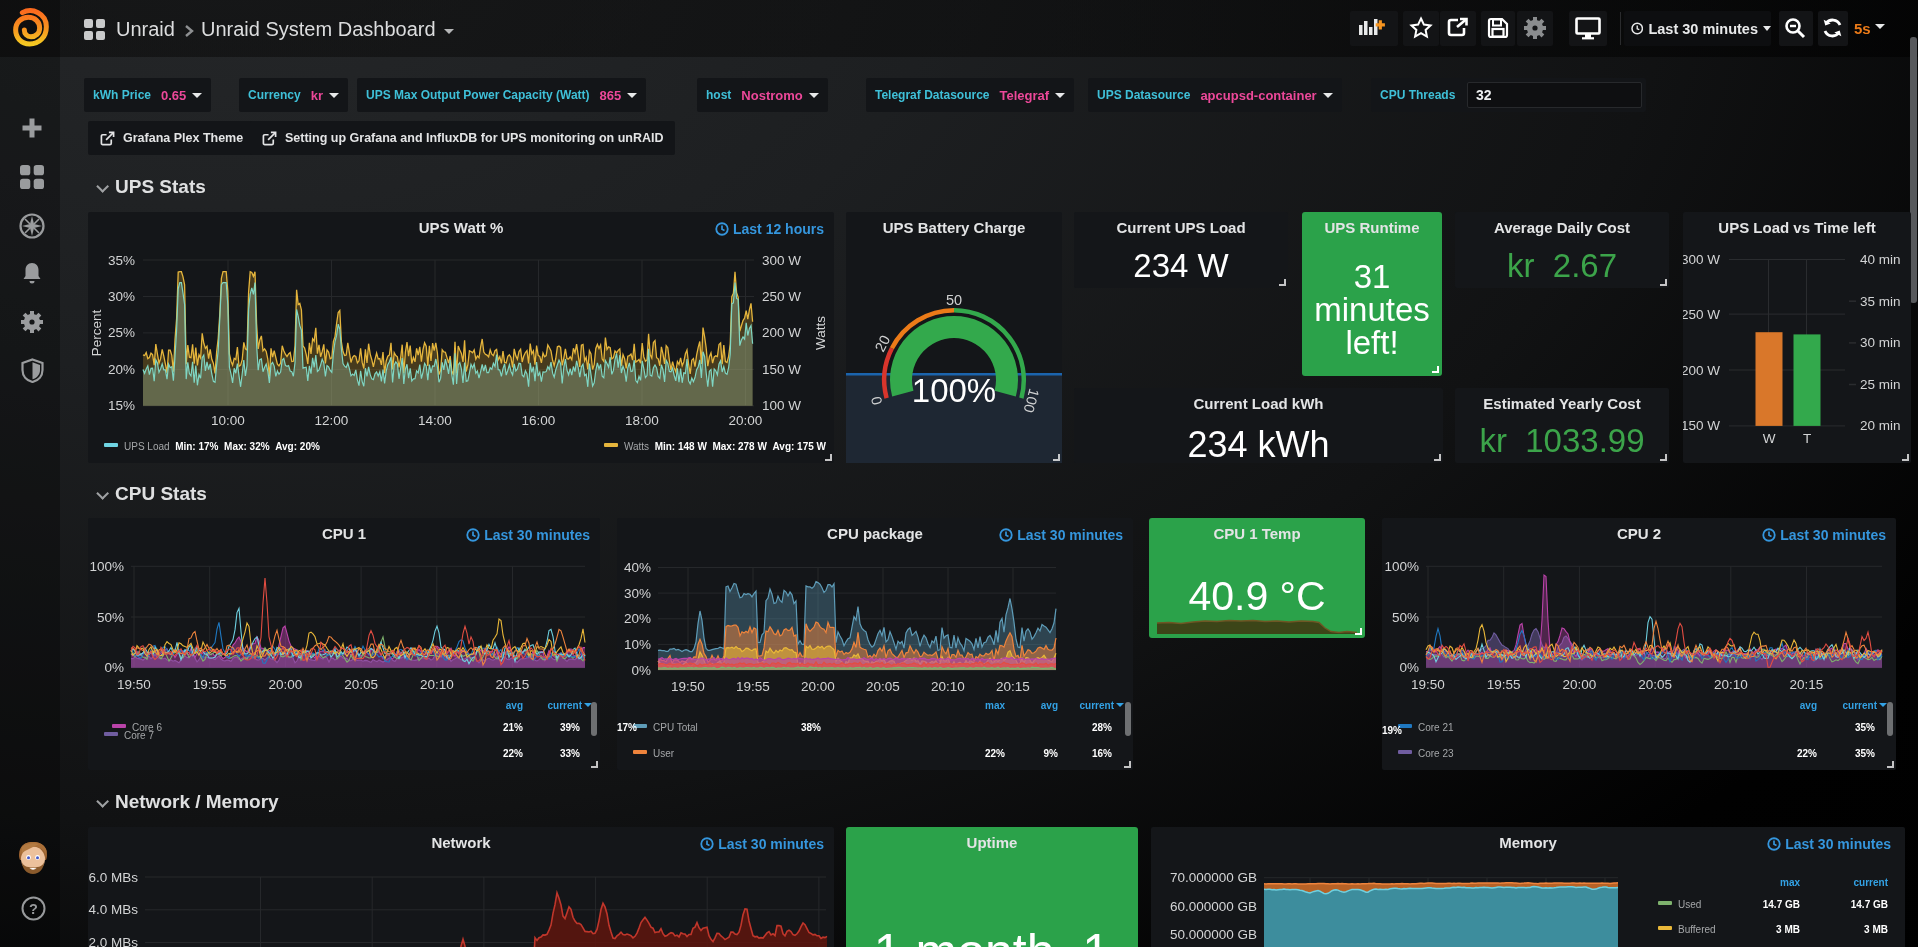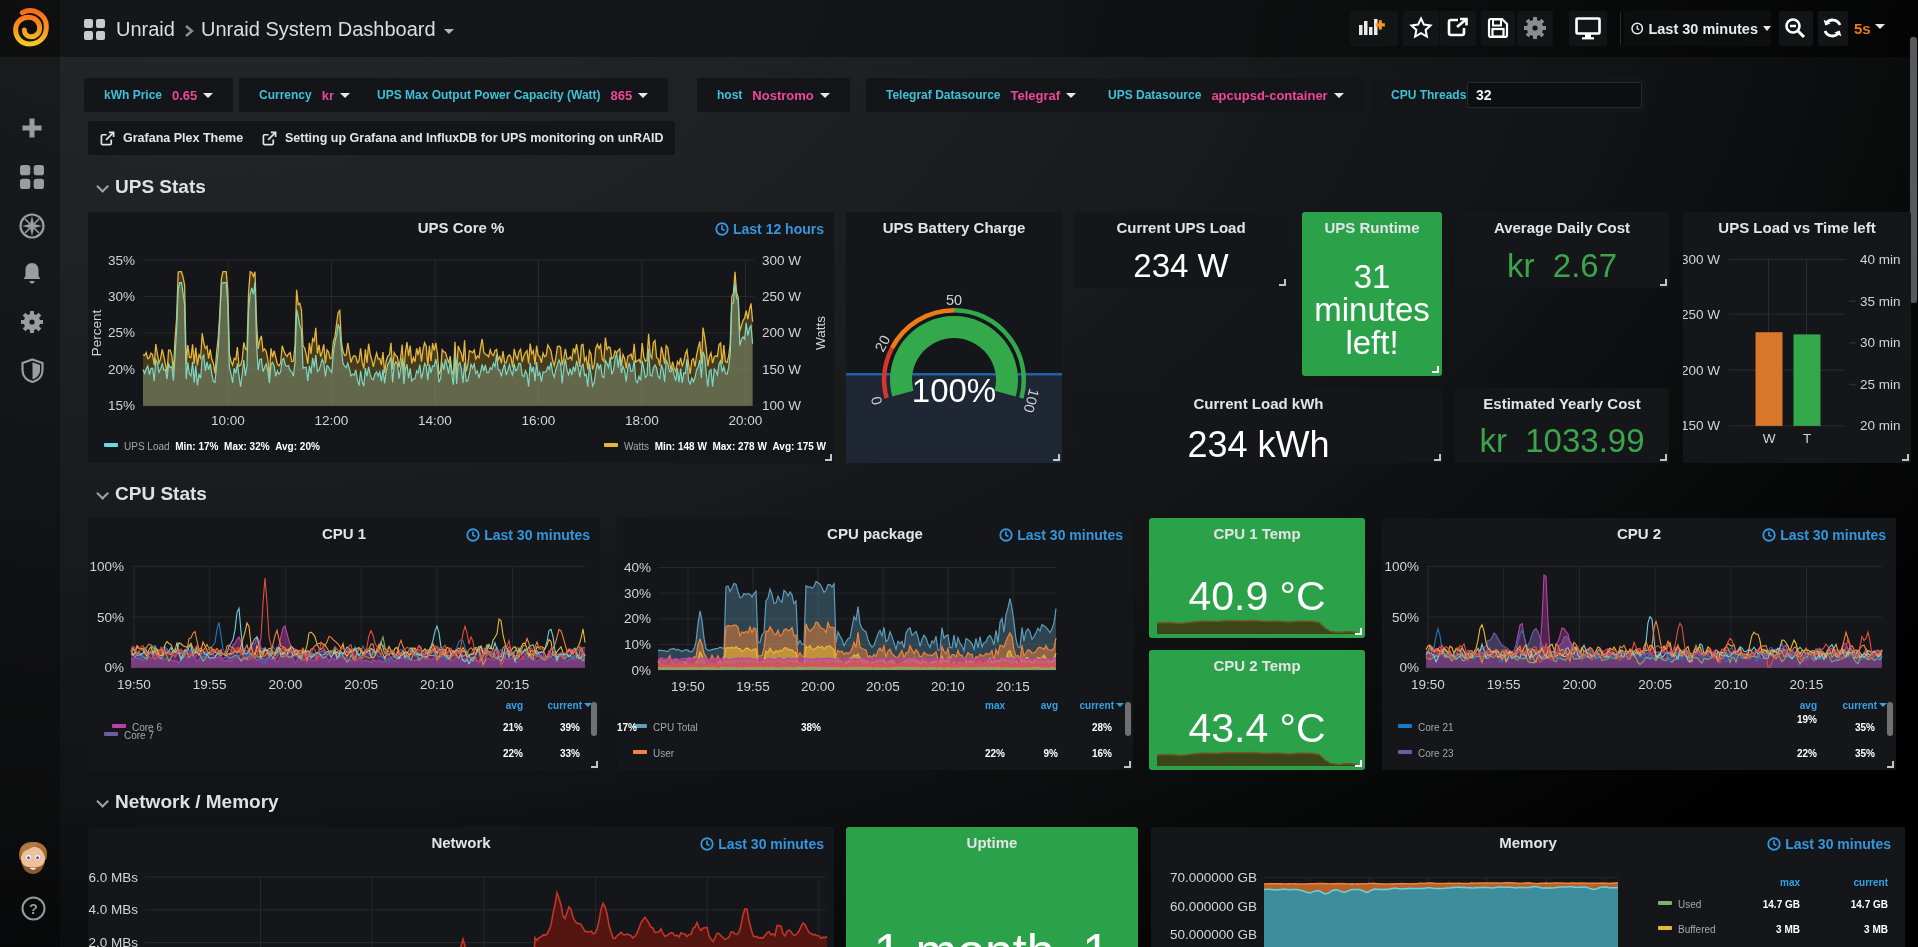--- a/index.html
+++ b/index.html
@@ -16,21 +16,21 @@
 .gpanel{position:absolute;background:#2ba24a;border-radius:3px}
 .gpanel:after{content:"";position:absolute;right:3px;bottom:3px;width:5px;height:5px;
 border-right:2px solid #fff;border-bottom:2px solid #fff}
 .ptitle{position:absolute;top:7px;left:0;width:100%;text-align:center;font-size:15px;font-weight:700;color:#e3e4e5;letter-spacing:0}
 .timer{position:absolute;top:9px;font-size:14px;font-weight:700;color:#3596dd;white-space:nowrap}
 .timer svg{vertical-align:-2px;margin-right:4px}
 .statv{position:absolute;left:0;width:100%;text-align:center;font-weight:500;color:#fff}
 .vlabel{color:#3fc0d8;font-weight:700;font-size:12px}
 .vval{color:#ec4899;font-weight:700;font-size:13px}
 .vgap{display:inline-block;width:10px}
-.vbox{position:absolute;height:34px;top:78px;background:#131518;border-radius:2px;display:flex;align-items:center;padding:0 20px;white-space:nowrap}
+.vbox{position:absolute;height:34px;top:78px;background:#131518;border-radius:2px;display:flex;align-items:center;padding:0 9px;white-space:nowrap}
 .caret{display:inline-block;width:0;height:0;border-left:5px solid transparent;border-right:5px solid transparent;border-top:5px solid #e8e9ea;margin-left:6px}
 .lbox{position:absolute;top:121px;height:34px;background:#131518;border-radius:2px;display:flex;align-items:center;padding:0 12px;white-space:nowrap;font-size:12.5px;font-weight:700;color:#e3e4e5}
 .lbox svg{flex:none}
 .sec{position:absolute;font-size:19px;font-weight:700;color:#dfe0e1}
 .sec .chev{display:inline-block;margin-right:10px;width:9px;height:9px;border-right:2px solid #9fa1a3;border-bottom:2px solid #9fa1a3;transform:rotate(45deg) translateY(-3px)}
 svg text{font-family:"Liberation Sans",sans-serif}
 .axb{fill:#d3d4d5;font-size:13.5px;font-weight:500}
 .leg{position:absolute;font-size:10px;color:#a5a7a9;white-space:nowrap}
 .leg b{color:#fff;font-weight:700}
 .leghead{color:#33a2e5;font-weight:700}
@@ -201,21 +201,21 @@
 <div class="lbox" style="left:250px"><svg width="15" height="15" viewBox="0 0 16 16" style="margin-right:8px">
         <path d="M12 9 V13 Q12 14.5 10.5 14.5 H3 Q1.5 14.5 1.5 13 V5.5 Q1.5 4 3 4 H7" fill="none" stroke="#e3e4e5" stroke-width="1.8"></path>
         <path d="M6.5 9.5 L14 2" stroke="#e3e4e5" stroke-width="1.8"></path>
         <path d="M9.5 1.5 h5 v5" fill="none" stroke="#e3e4e5" stroke-width="1.8"></path>
       </svg>Setting up Grafana and InfluxDB for UPS monitoring on unRAID</div>
 <div class="sec" style="left:96px;top:176px"><span class="chev"></span>UPS Stats</div>
 <div class="sec" style="left:96px;top:483px"><span class="chev"></span>CPU Stats</div>
 <div class="sec" style="left:96px;top:791px"><span class="chev"></span>Network / Memory</div>
 <div class="sthumb" style="left:1910px;top:37px;width:7px;height:266px;background:#57595c"></div>
 <div class="panel" style="left:88px;top:212px;width:746px;height:251px">
-      <div class="ptitle" style="width:746px">UPS Core %</div>
+      <div class="ptitle" style="width:746px">UPS Watt %</div>
       <div class="timer" style="right:10px"><svg width="14" height="14" viewBox="0 0 20 20">
           <circle cx="10" cy="10" r="8.2" fill="none" stroke="#3596dd" stroke-width="2.6"></circle>
           <path d="M10 5 V10.4 L13.6 12.2" stroke="#3596dd" stroke-width="2.4" fill="none"></path>
         </svg>Last 12 hours</div>
       <svg class="abs" style="left:0;top:0" width="746" height="251" viewBox="0 0 746 251">
 <line x1="55" y1="48.0" x2="666" y2="48.0" stroke="#26282b" stroke-width="1"></line>
         <line x1="55" y1="84.5" x2="666" y2="84.5" stroke="#26282b" stroke-width="1"></line>
         <line x1="55" y1="120.9" x2="666" y2="120.9" stroke="#26282b" stroke-width="1"></line>
         <line x1="55" y1="157.4" x2="666" y2="157.4" stroke="#26282b" stroke-width="1"></line>
         <line x1="55" y1="193.8" x2="666" y2="193.8" stroke="#26282b" stroke-width="1"></line>
@@ -416,28 +416,20 @@
       <div class="sthumb" style="left:508px;top:184px;width:6px;height:34px;border-radius:3px"></div>
     </div>
 <div class="gpanel" style="left:1149px;top:518px;width:216px;height:120px">
       <div class="ptitle">CPU 1 Temp</div>
       <div class="statv" style="top:55px;font-size:41px;font-weight:400">40.9 °C</div>
       <svg class="abs" style="left:8px;bottom:4px" width="200" height="22" viewBox="0 0 200 22" preserveAspectRatio="none">
 <path d="M0 11 L12 10.5 L24 11.5 L36 10 L48 9 L60 9.5 L72 8.5 L84 9 L96 8.5 L108 9.5 L120 9 L132 10 L144 9 L156 9.5 L162 10.5 L168 16 L174 19.5 L182 20.5 L190 19.5 L200 20.5 L200 22 L0 22 Z" fill="#40350f" fill-opacity="0.85"></path>
 <path d="M0 11 L12 10.5 L24 11.5 L36 10 L48 9 L60 9.5 L72 8.5 L84 9 L96 8.5 L108 9.5 L120 9 L132 10 L144 9 L156 9.5 L162 10.5 L168 16 L174 19.5 L182 20.5 L190 19.5 L200 20.5" fill="none" stroke="#6e5724" stroke-width="1.4"></path>
       </svg>
     </div>
-<div class="gpanel" style="left:1149px;top:650px;width:216px;height:120px">
-      <div class="ptitle">CPU 2 Temp</div>
-      <div class="statv" style="top:55px;font-size:41px;font-weight:400">43.4 °C</div>
-      <svg class="abs" style="left:8px;bottom:4px" width="200" height="22" viewBox="0 0 200 22" preserveAspectRatio="none">
-<path d="M0 11 L12 10.5 L24 11.5 L36 10 L48 9 L60 9.5 L72 8.5 L84 9 L96 8.5 L108 9.5 L120 9 L132 10 L144 9 L156 9.5 L162 10.5 L168 16 L174 19.5 L182 20.5 L190 19.5 L200 20.5 L200 22 L0 22 Z" fill="#40350f" fill-opacity="0.85"></path>
-<path d="M0 11 L12 10.5 L24 11.5 L36 10 L48 9 L60 9.5 L72 8.5 L84 9 L96 8.5 L108 9.5 L120 9 L132 10 L144 9 L156 9.5 L162 10.5 L168 16 L174 19.5 L182 20.5 L190 19.5 L200 20.5" fill="none" stroke="#6e5724" stroke-width="1.4"></path>
-      </svg>
-    </div>
 <div class="panel" style="left:1382px;top:518px;width:514px;height:252px">
       <div class="ptitle">CPU 2</div>
       <div class="timer" style="right:10px"><svg width="14" height="14" viewBox="0 0 20 20">
           <circle cx="10" cy="10" r="8.2" fill="none" stroke="#3596dd" stroke-width="2.6"></circle>
           <path d="M10 5 V10.4 L13.6 12.2" stroke="#3596dd" stroke-width="2.4" fill="none"></path>
         </svg>Last 30 minutes</div>
       <svg class="abs" style="left:0;top:0" width="514" height="252" viewBox="0 0 514 252">
         <line x1="44" y1="48.3" x2="500" y2="48.3" stroke="#26282b" stroke-width="1"></line>
         <line x1="44" y1="99.0" x2="500" y2="99.0" stroke="#26282b" stroke-width="1"></line>
         <line x1="44" y1="149.7" x2="500" y2="149.7" stroke="#26282b" stroke-width="1"></line>
@@ -464,21 +456,21 @@
         <text class="axb" x="121.7" y="170.7" text-anchor="middle">19:55</text>
         <text class="axb" x="197.4" y="170.7" text-anchor="middle">20:00</text>
         <text class="axb" x="273.1" y="170.7" text-anchor="middle">20:05</text>
         <text class="axb" x="348.8" y="170.7" text-anchor="middle">20:10</text>
         <text class="axb" x="424.5" y="170.7" text-anchor="middle">20:15</text>
       </svg>
       <div class="leg leghead" style="left:0;top:182px;width:435px;text-align:right">avg</div>
       <div class="leg leghead" style="left:0;top:182px;width:505px;text-align:right">current<span class="caret" style="border-top-color:#33a2e5;border-left-width:4px;border-right-width:4px;border-top-width:4.5px;margin-left:2px;vertical-align:2px"></span></div>
       <div class="leg" style="left:16px;top:204px"><span class="dash" style="background:#1f78c1"></span>Core 21</div>
       <div class="leg" style="left:16px;top:230px"><span class="dash" style="background:#705da0"></span>Core 23</div>
-      <div class="leg" style="left:0;top:196px;width:435px;text-align:right"><b>19%</b></div>
+      <div class="leg" style="left:0;top:207px;width:435px;text-align:left"><b>19%</b></div>
       <div class="leg" style="left:0;top:204px;width:493px;text-align:right"><b>35%</b></div>
       <div class="leg" style="left:0;top:230px;width:435px;text-align:right"><b>22%</b></div>
       <div class="leg" style="left:0;top:230px;width:493px;text-align:right"><b>35%</b></div>
       <div class="sthumb" style="left:505px;top:184px;width:6px;height:34px;border-radius:3px"></div>
     </div>
 <div class="panel" style="left:88px;top:827px;width:746px;height:200px">
       <div class="ptitle">Network</div>
       <div class="timer" style="right:10px"><svg width="14" height="14" viewBox="0 0 20 20">
           <circle cx="10" cy="10" r="8.2" fill="none" stroke="#3596dd" stroke-width="2.6"></circle>
           <path d="M10 5 V10.4 L13.6 12.2" stroke="#3596dd" stroke-width="2.4" fill="none"></path>

